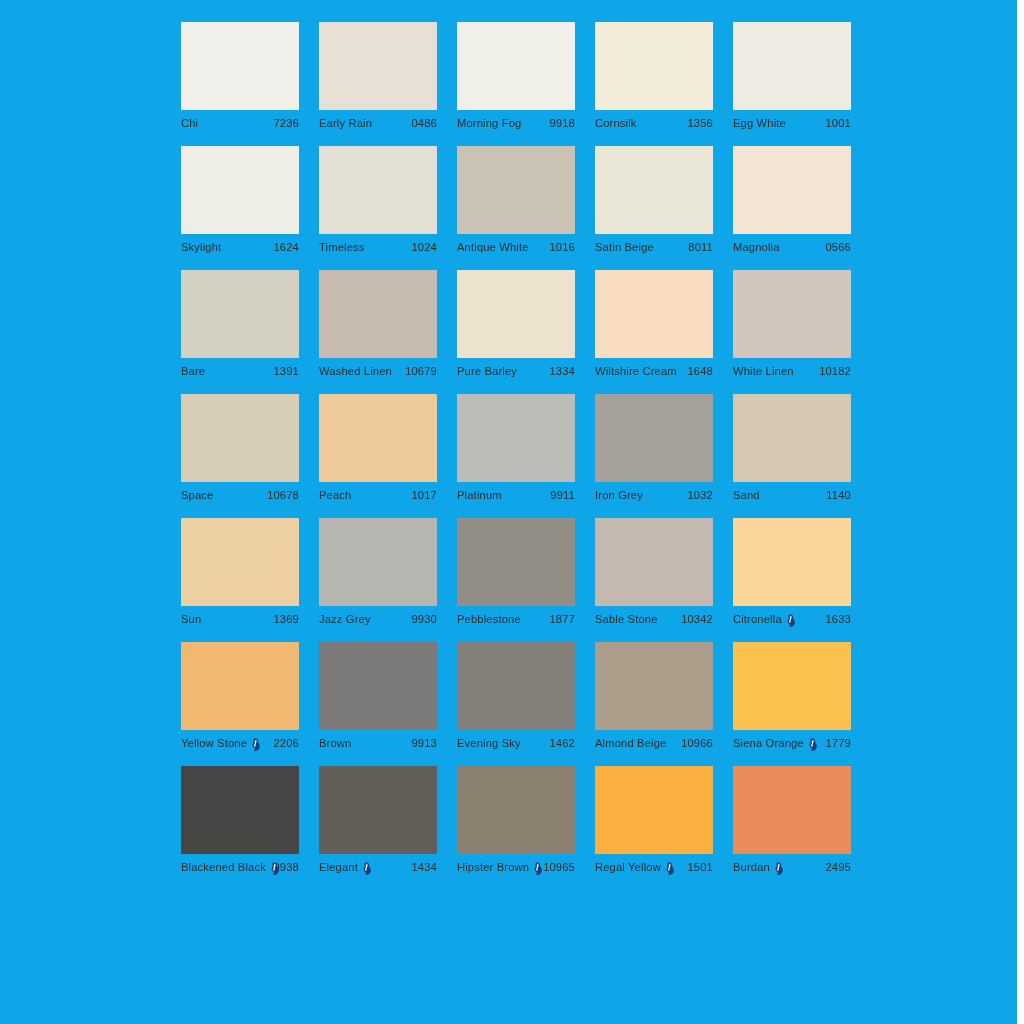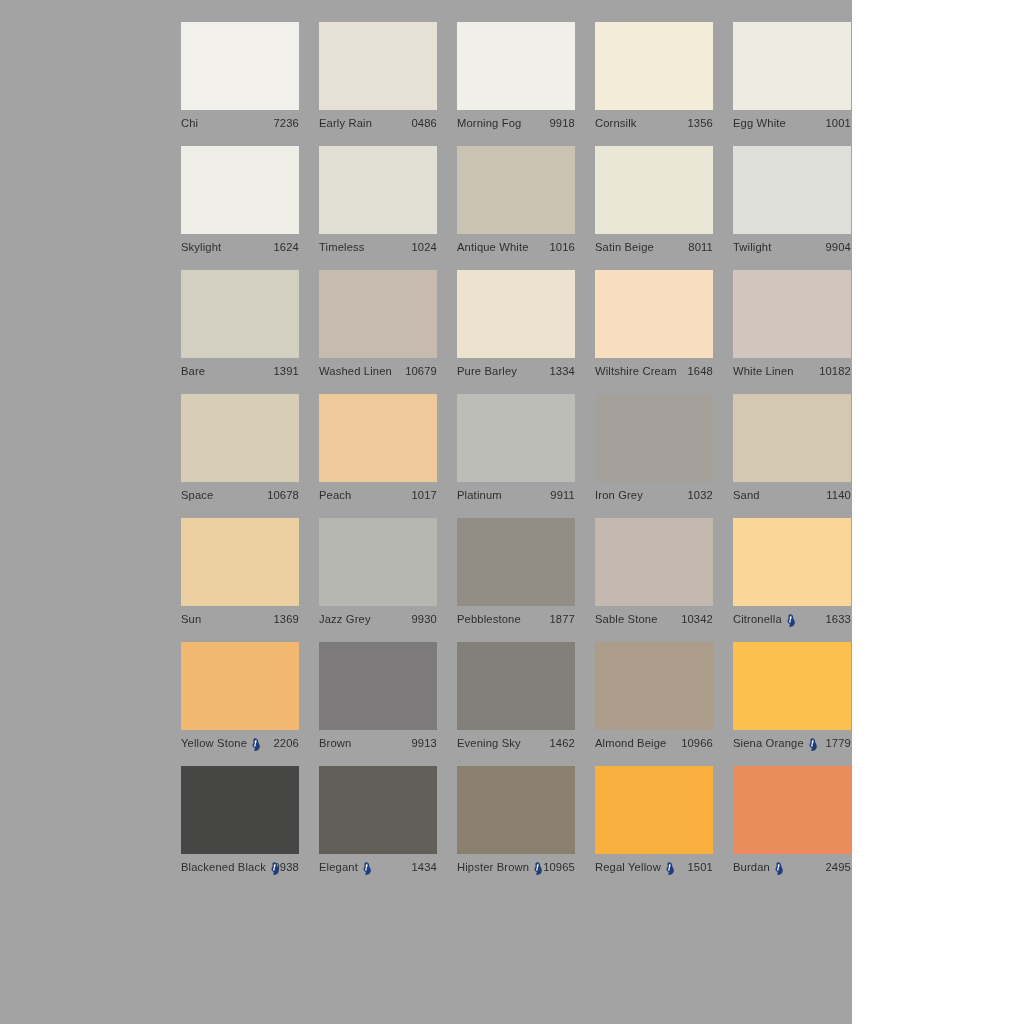--- a/index.html
+++ b/index.html
@@ -11,23 +11,23 @@
   body {
     width: 1024px;
     height: 1024px;
     font-family: "Liberation Sans", sans-serif;
     color: #2b2b2b;
     overflow: hidden;
   }
 
   #swatch-page {
     position: relative;
-    width: 852px;
+    width: 1017px;
     height: 1024px;
-    background: #a3a3a3;
+    background: #0ea5e9;
   }
 
   #swatch-grid {
     position: absolute;
     left: 181px;
     top: 22px;
     width: 670px;
     display: grid;
     grid-template-columns: repeat(5, 118px);
     column-gap: 20px;
@@ -176,26 +176,26 @@
       <div class="swatch-cell">
         <div class="swatch-chip" style="background: rgb(234, 231, 215);"></div>
         <div class="swatch-caption">
           <div class="caption-name-wrap">
             <span class="swatch-name">Satin Beige</span>
           </div>
           <span class="swatch-code">8011</span>
         </div>
       </div>
       <div class="swatch-cell">
-        <div class="swatch-chip" style="background: rgb(223, 224, 218);"></div>
-        <div class="swatch-caption">
-          <div class="caption-name-wrap">
-            <span class="swatch-name">Twilight</span>
-          </div>
-          <span class="swatch-code">9904</span>
+        <div class="swatch-chip" style="background: rgb(243, 228, 211);"></div>
+        <div class="swatch-caption">
+          <div class="caption-name-wrap">
+            <span class="swatch-name">Magnolia</span>
+          </div>
+          <span class="swatch-code">0566</span>
         </div>
       </div>
       <div class="swatch-cell">
         <div class="swatch-chip" style="background: rgb(211, 208, 193);"></div>
         <div class="swatch-caption">
           <div class="caption-name-wrap">
             <span class="swatch-name">Bare</span>
           </div>
           <span class="swatch-code">1391</span>
         </div>

